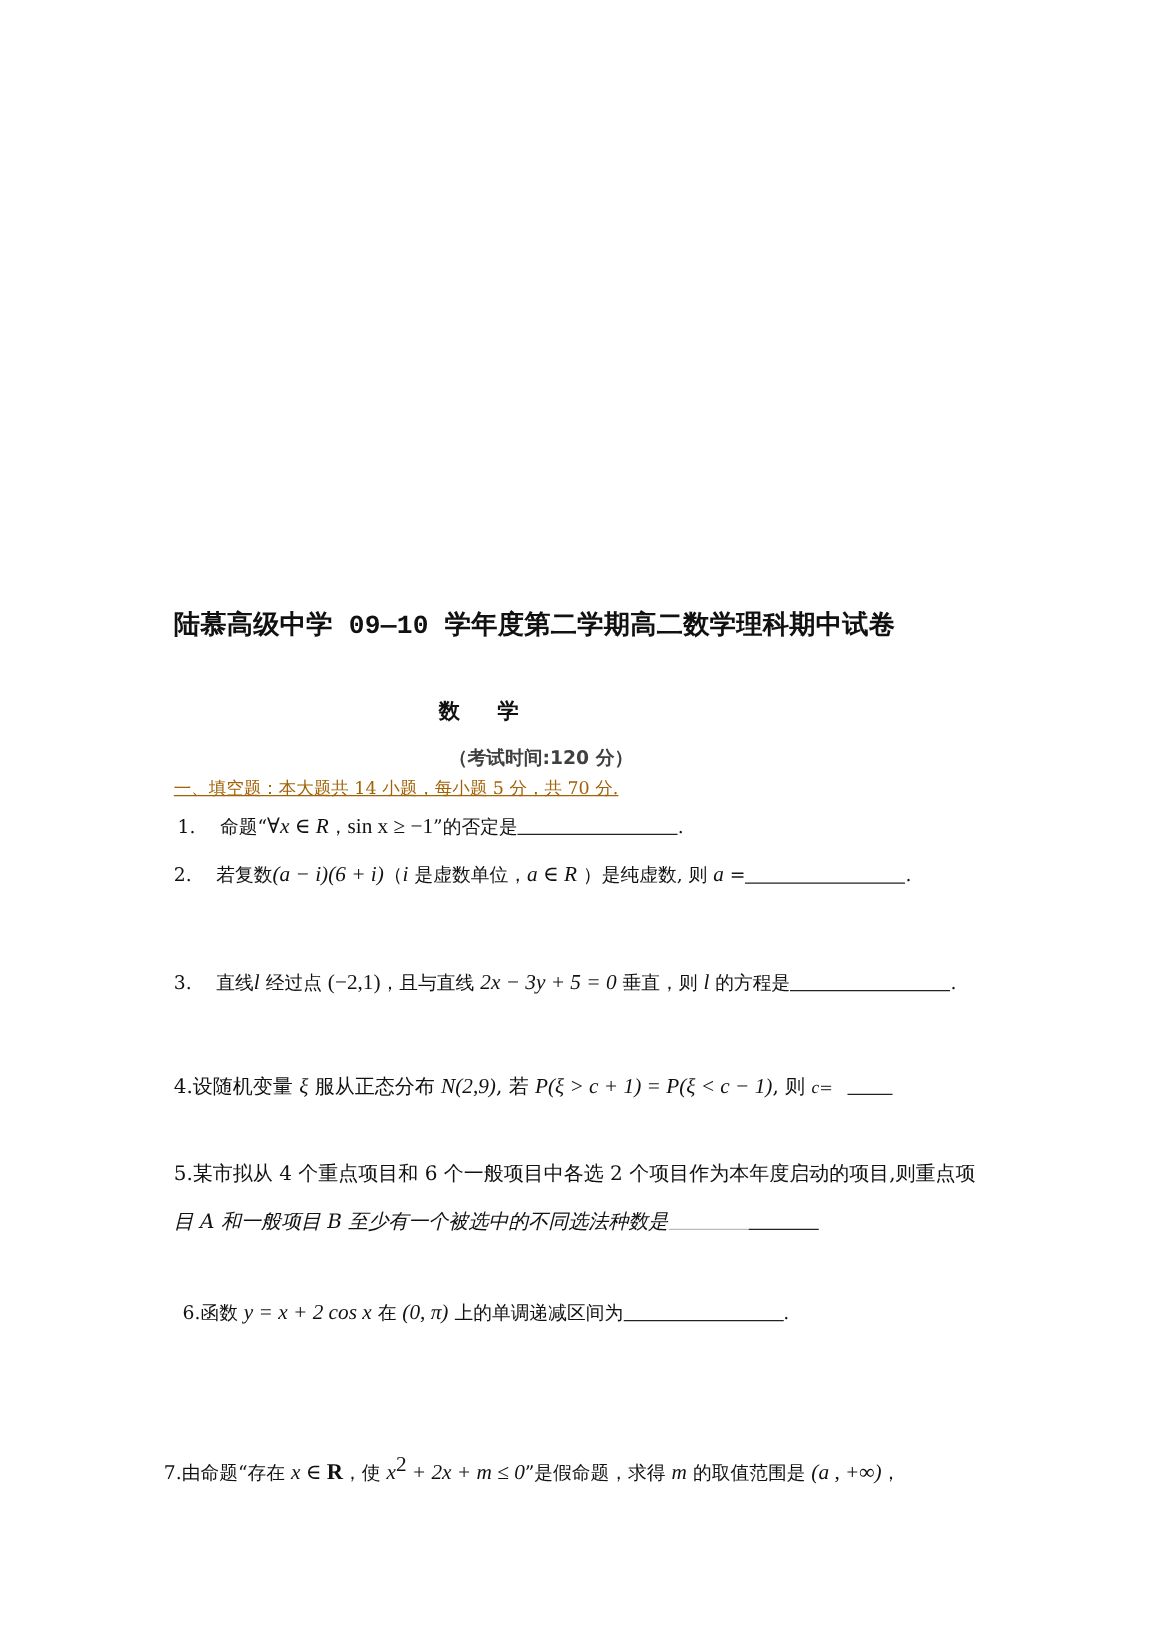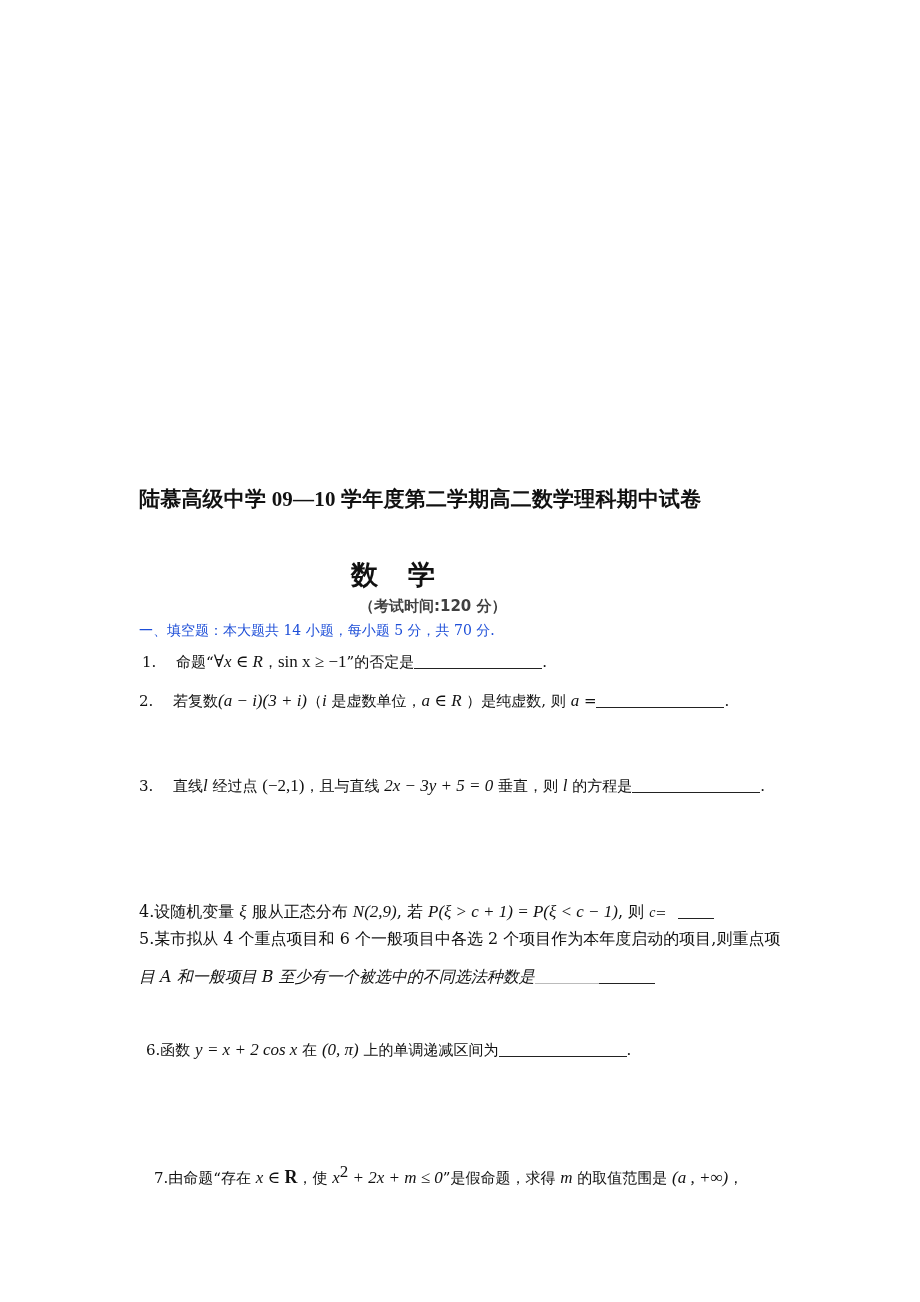--- a/index.html
+++ b/index.html
@@ -1,30 +1,30 @@
 <!DOCTYPE html>
 <html><head>
   <meta charset="utf-8">
   <style>
     html, body { margin: 0; padding: 0; background: #ffffff; }
     body { width: 920px; height: 1302px; position: relative; overflow: hidden; color: #111; font-family: "DejaVu Serif", "Liberation Serif", serif; }
     .abs { position: absolute; white-space: nowrap; }
-    .title { left: 139px; top: 485px; font-family: Liberation Serif, serif; font-weight: bold; font-size: 21px; letter-spacing: 0.2px; color: #111; }
-    .subject { left: 351px; top: 557px; font-family: "DejaVu Sans", "Liberation Sans", sans-serif; font-weight: bold; font-size: 27px; color: #111; }
+    .title { left: 139px; top: 485px; font-family: Liberation Mono, monospace; font-weight: bold; font-size: 21px; letter-spacing: 0.2px; color: #111; }
+    .subject { left: 351px; top: 557px; font-family: "DejaVu Sans", "Liberation Sans", sans-serif; font-weight: bold; font-size: 17px; color: #111; }
     .subject .gap { display: inline-block; width: 30px; }
     .exam-time { left: 359px; top: 597px; font-family: "DejaVu Sans", "Liberation Sans", sans-serif; font-weight: bold; font-size: 15px; color: #404040; }
-    .section { left: 139px; top: 622px; font-size: 14px; color: #1d4ed8; }
+    .section { left: 139px; top: 622px; font-size: 14px; color: #a16207; text-decoration: underline; }
     .q { font-size: 15px; color: #111; }
     .num { display: inline-block; }
     .numtab { display: inline-block; width: 34px; }
     .m { font-family: "Liberation Serif", "DejaVu Serif", serif; font-style: italic; font-size: 17px; }
     .mr { font-family: "Liberation Serif", "DejaVu Serif", serif; font-size: 17px; }
     .blank { display: inline-block; border-bottom: 1px solid #222; vertical-align: baseline; height: 1px; margin-bottom: -2px; }
     .blank-gray { display: inline-block; border-bottom: 1px solid #bbb; height: 1px; margin-bottom: -2px; }
-    .q4 { font-size: 16px; margin-top: 43px; }
+    .q4 { font-size: 16px; }
     .q5 { font-size: 16px; }
     sup { font-size: 10px; }
     b.bold-R { font-family: "Liberation Serif", serif; font-weight: bold; font-style: normal; font-size: 18px; }
   </style>
 </head>
 <body>
 
 <div>
 
   <div class="abs title">陆慕高级中学 09—10 学年度第二学期高二数学理科期中试卷</div>
@@ -35,21 +35,21 @@
 
   <div class="abs exam-time">（考试时间:120 分）</div>
 
   <div class="abs section">一、填空题：本大题共 14 小题，每小题 5 分，共 70 分.</div>
 
   <div class="abs q" style="left:142px; top:651px;">
     <span class="numtab">1.</span><span>命题“</span><span class="m">∀x</span><span class="mr"> ∈ </span><span class="m">R</span><span>，</span><span class="mr">sin x</span><span class="mr"> ≥ −1</span><span>”的否定是</span><span class="blank" style="width:128px;"></span><span>.</span>
   </div>
 
   <div class="abs q" style="left:139px; top:690px;">
-    <span class="numtab">2.</span><span>若复数</span><span class="m">(a − i)(3 + i)</span><span>（</span><span class="m">i</span><span> 是虚数单位，</span><span class="m">a</span><span class="mr"> ∈ </span><span class="m">R</span><span> ）是纯虚数, 则 </span><span class="m">a</span><span> =</span><span class="blank" style="width:128px;"></span><span>.</span>
+    <span class="numtab">2.</span><span>若复数</span><span class="m">(a − i)(6 + i)</span><span>（</span><span class="m">i</span><span> 是虚数单位，</span><span class="m">a</span><span class="mr"> ∈ </span><span class="m">R</span><span> ）是纯虚数, 则 </span><span class="m">a</span><span> =</span><span class="blank" style="width:128px;"></span><span>.</span>
   </div>
 
   <div class="abs q" style="left:139px; top:776px;">
     <span class="numtab">3.</span><span>直线</span><span class="m">l</span><span> 经过点 </span><span class="mr">(−2,1)</span><span>，且与直线 </span><span class="m">2x − 3y + 5 = 0</span><span> 垂直，则 </span><span class="m">l</span><span> 的方程是</span><span class="blank" style="width:128px;"></span><span>.</span>
   </div>
 
   <div class="abs q q4" style="left:139px; top:859px;">
     <span class="num">4.</span><span>设随机变量 </span><span class="m">ξ</span><span> 服从正态分布 </span><span class="m">N(2,9)</span><span>, 若 </span><span class="m">P(ξ &gt; c + 1) = P(ξ &lt; c − 1)</span><span>, 则 </span><span class="m" style="font-size:14px;">c</span><span style="font-size:13px; color:#444;">=</span><span style="display:inline-block; width:12px;"></span><span class="blank" style="width:36px;"></span>
   </div>
 
@@ -57,17 +57,17 @@
     <span class="num">5.</span><span>某市拟从 4 个重点项目和 6 个一般项目中各选 2 个项目作为本年度启动的项目,则重点项</span>
   </div>
   <div class="abs q q5" style="left:139px; top:967px;font-style:italic;">
     <span>目 A 和一般项目 B 至少有一个被选中的不同选法种数是</span><span class="blank-gray" style="width:64px;"></span><span class="blank" style="width:56px;"></span>
   </div>
 
   <div class="abs q" style="left:146px; top:1040px;">
     <span class="num">6.</span><span>函数 </span><span class="m">y = x + 2 cos x</span><span> 在 </span><span class="m">(0, π)</span><span> 上的单调递减区间为</span><span class="blank" style="width:128px;"></span><span>.</span>
   </div>
 
-  <div class="abs q" style="left:154px; top:1162px;">
+  <div class="abs q" style="left:131px; top:1162px;">
     <span class="num">7.</span><span>由命题“存在 </span><span class="m">x</span><span class="mr"> ∈ </span><b class="bold-R">R</b><span>，使 </span><span class="m">x</span><sup class="mr">2</sup><span class="m"> + 2x + m ≤ 0</span><span>”是假命题，求得 </span><span class="m">m</span><span> 的取值范围是 </span><span class="m">(a , +∞)</span><span>，</span>
   </div>
 
 </div>
 
 </body></html>

